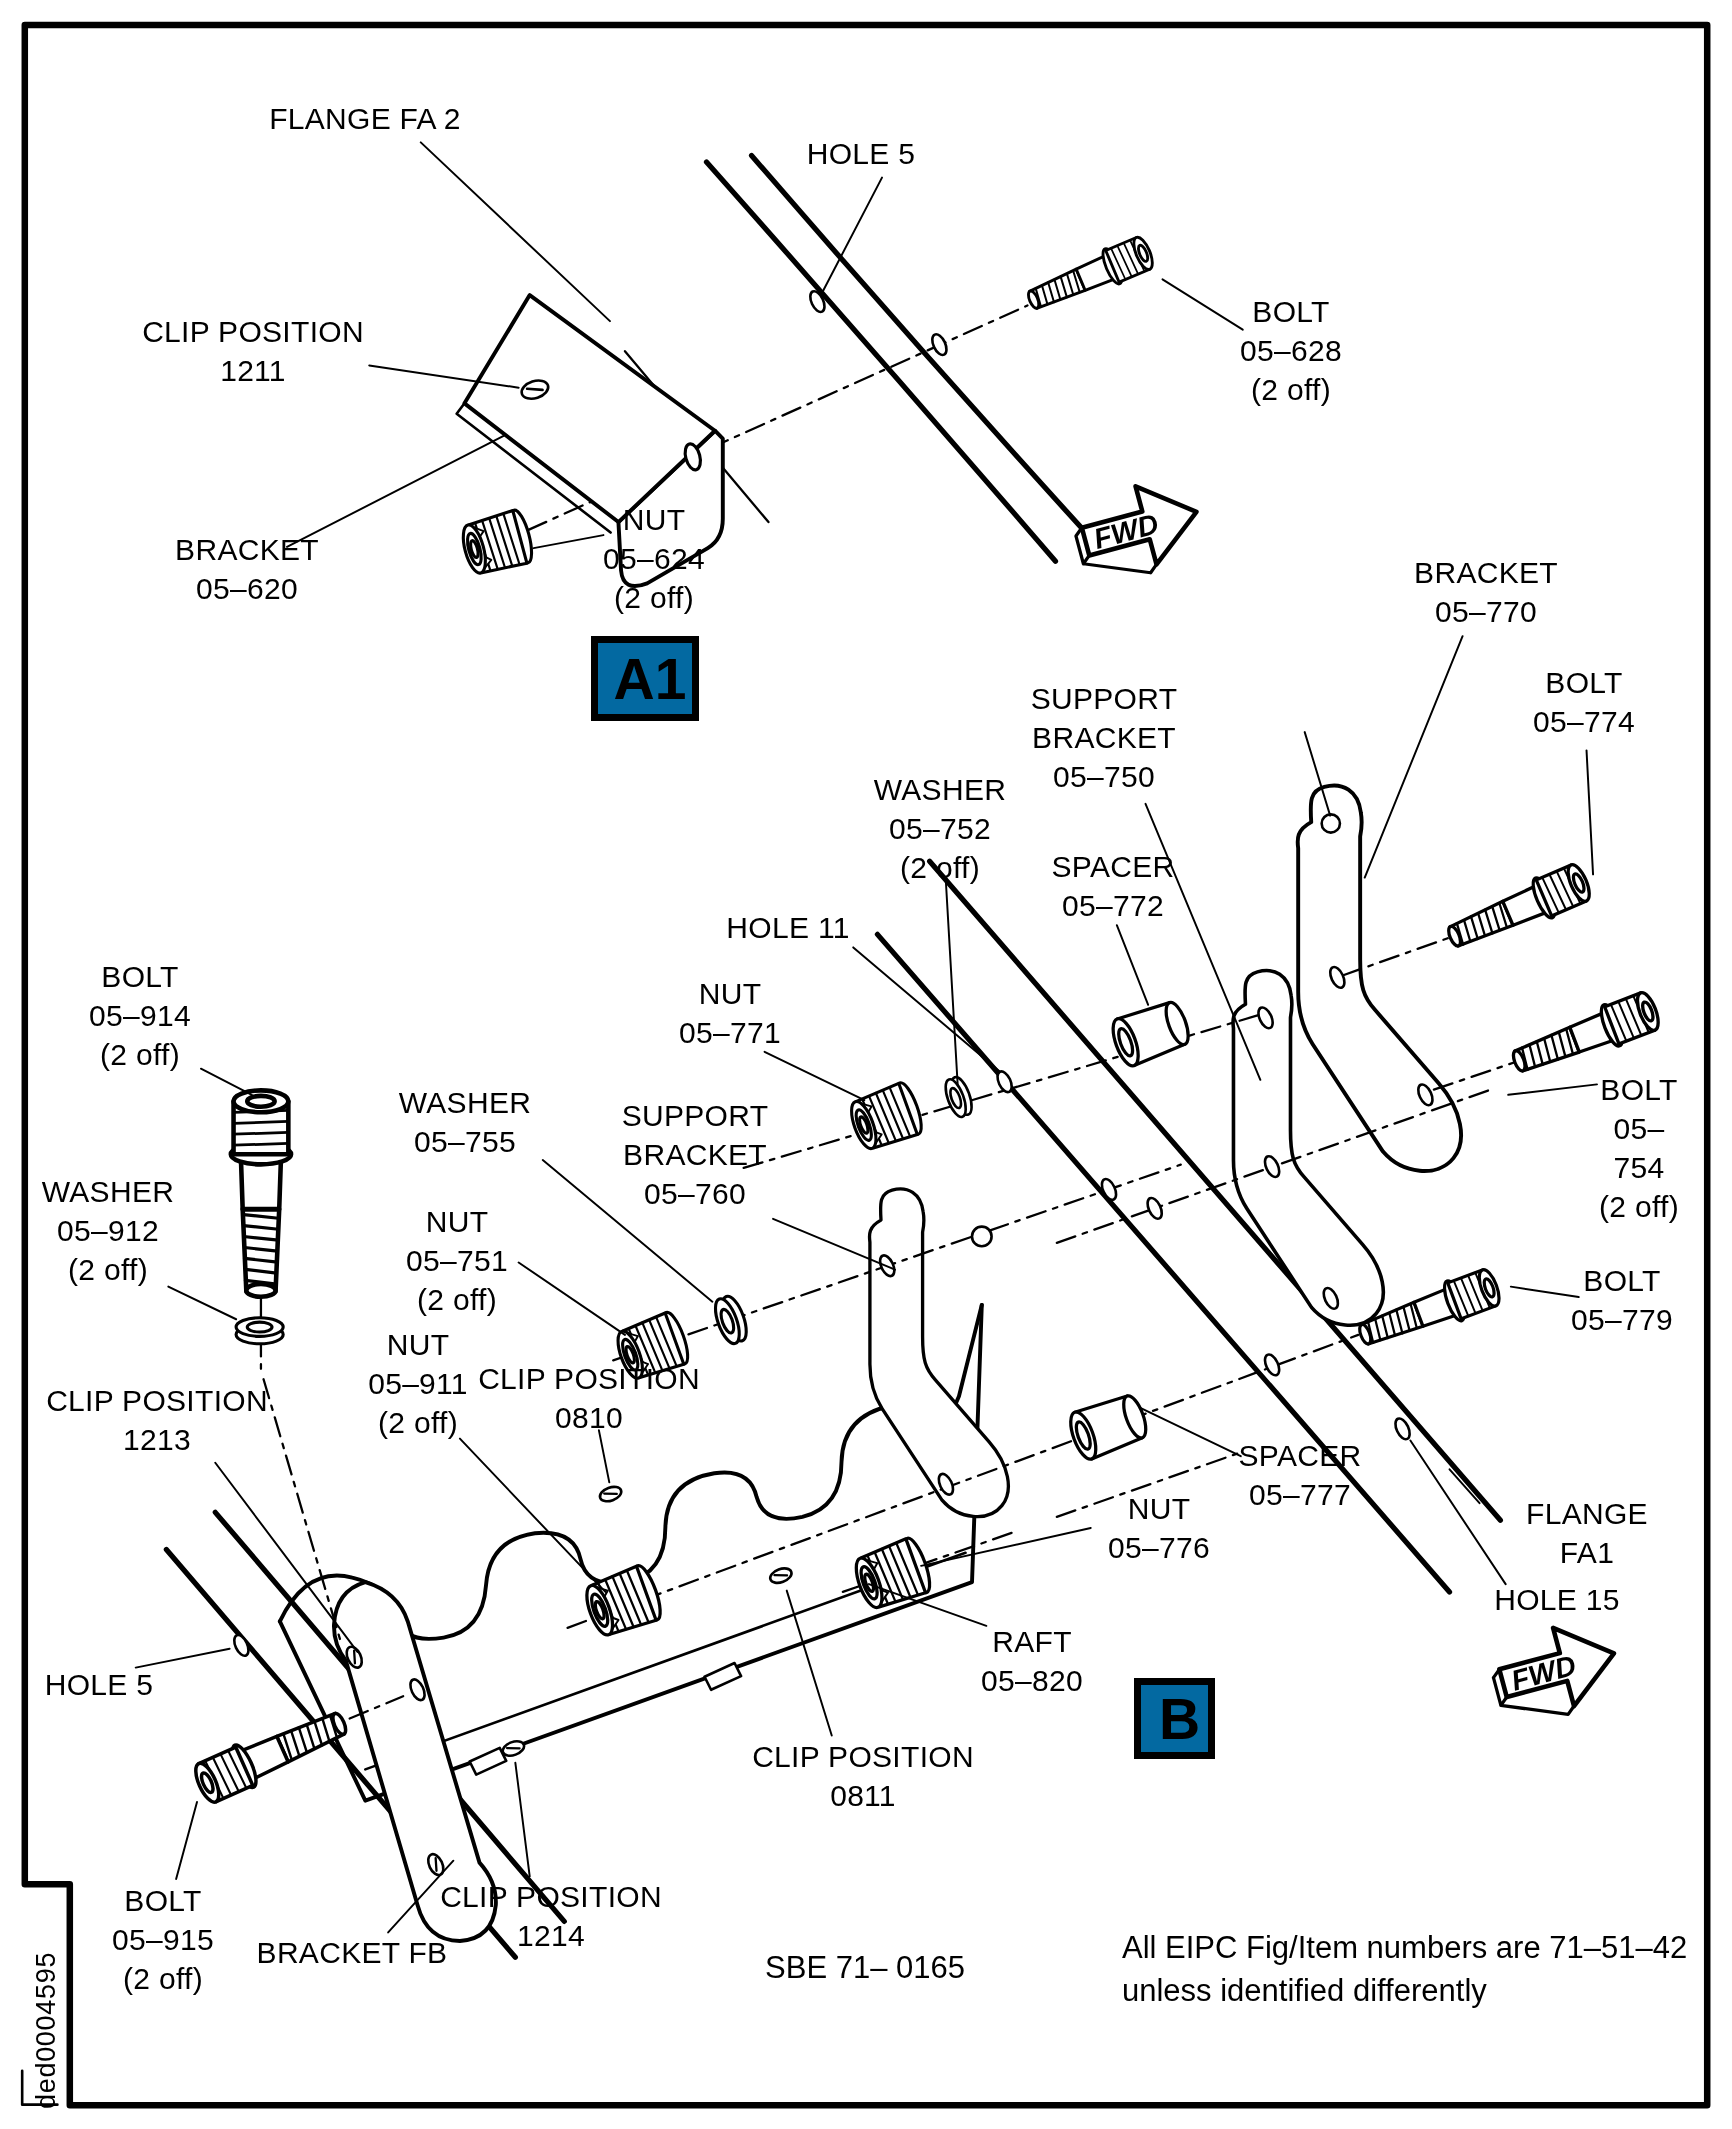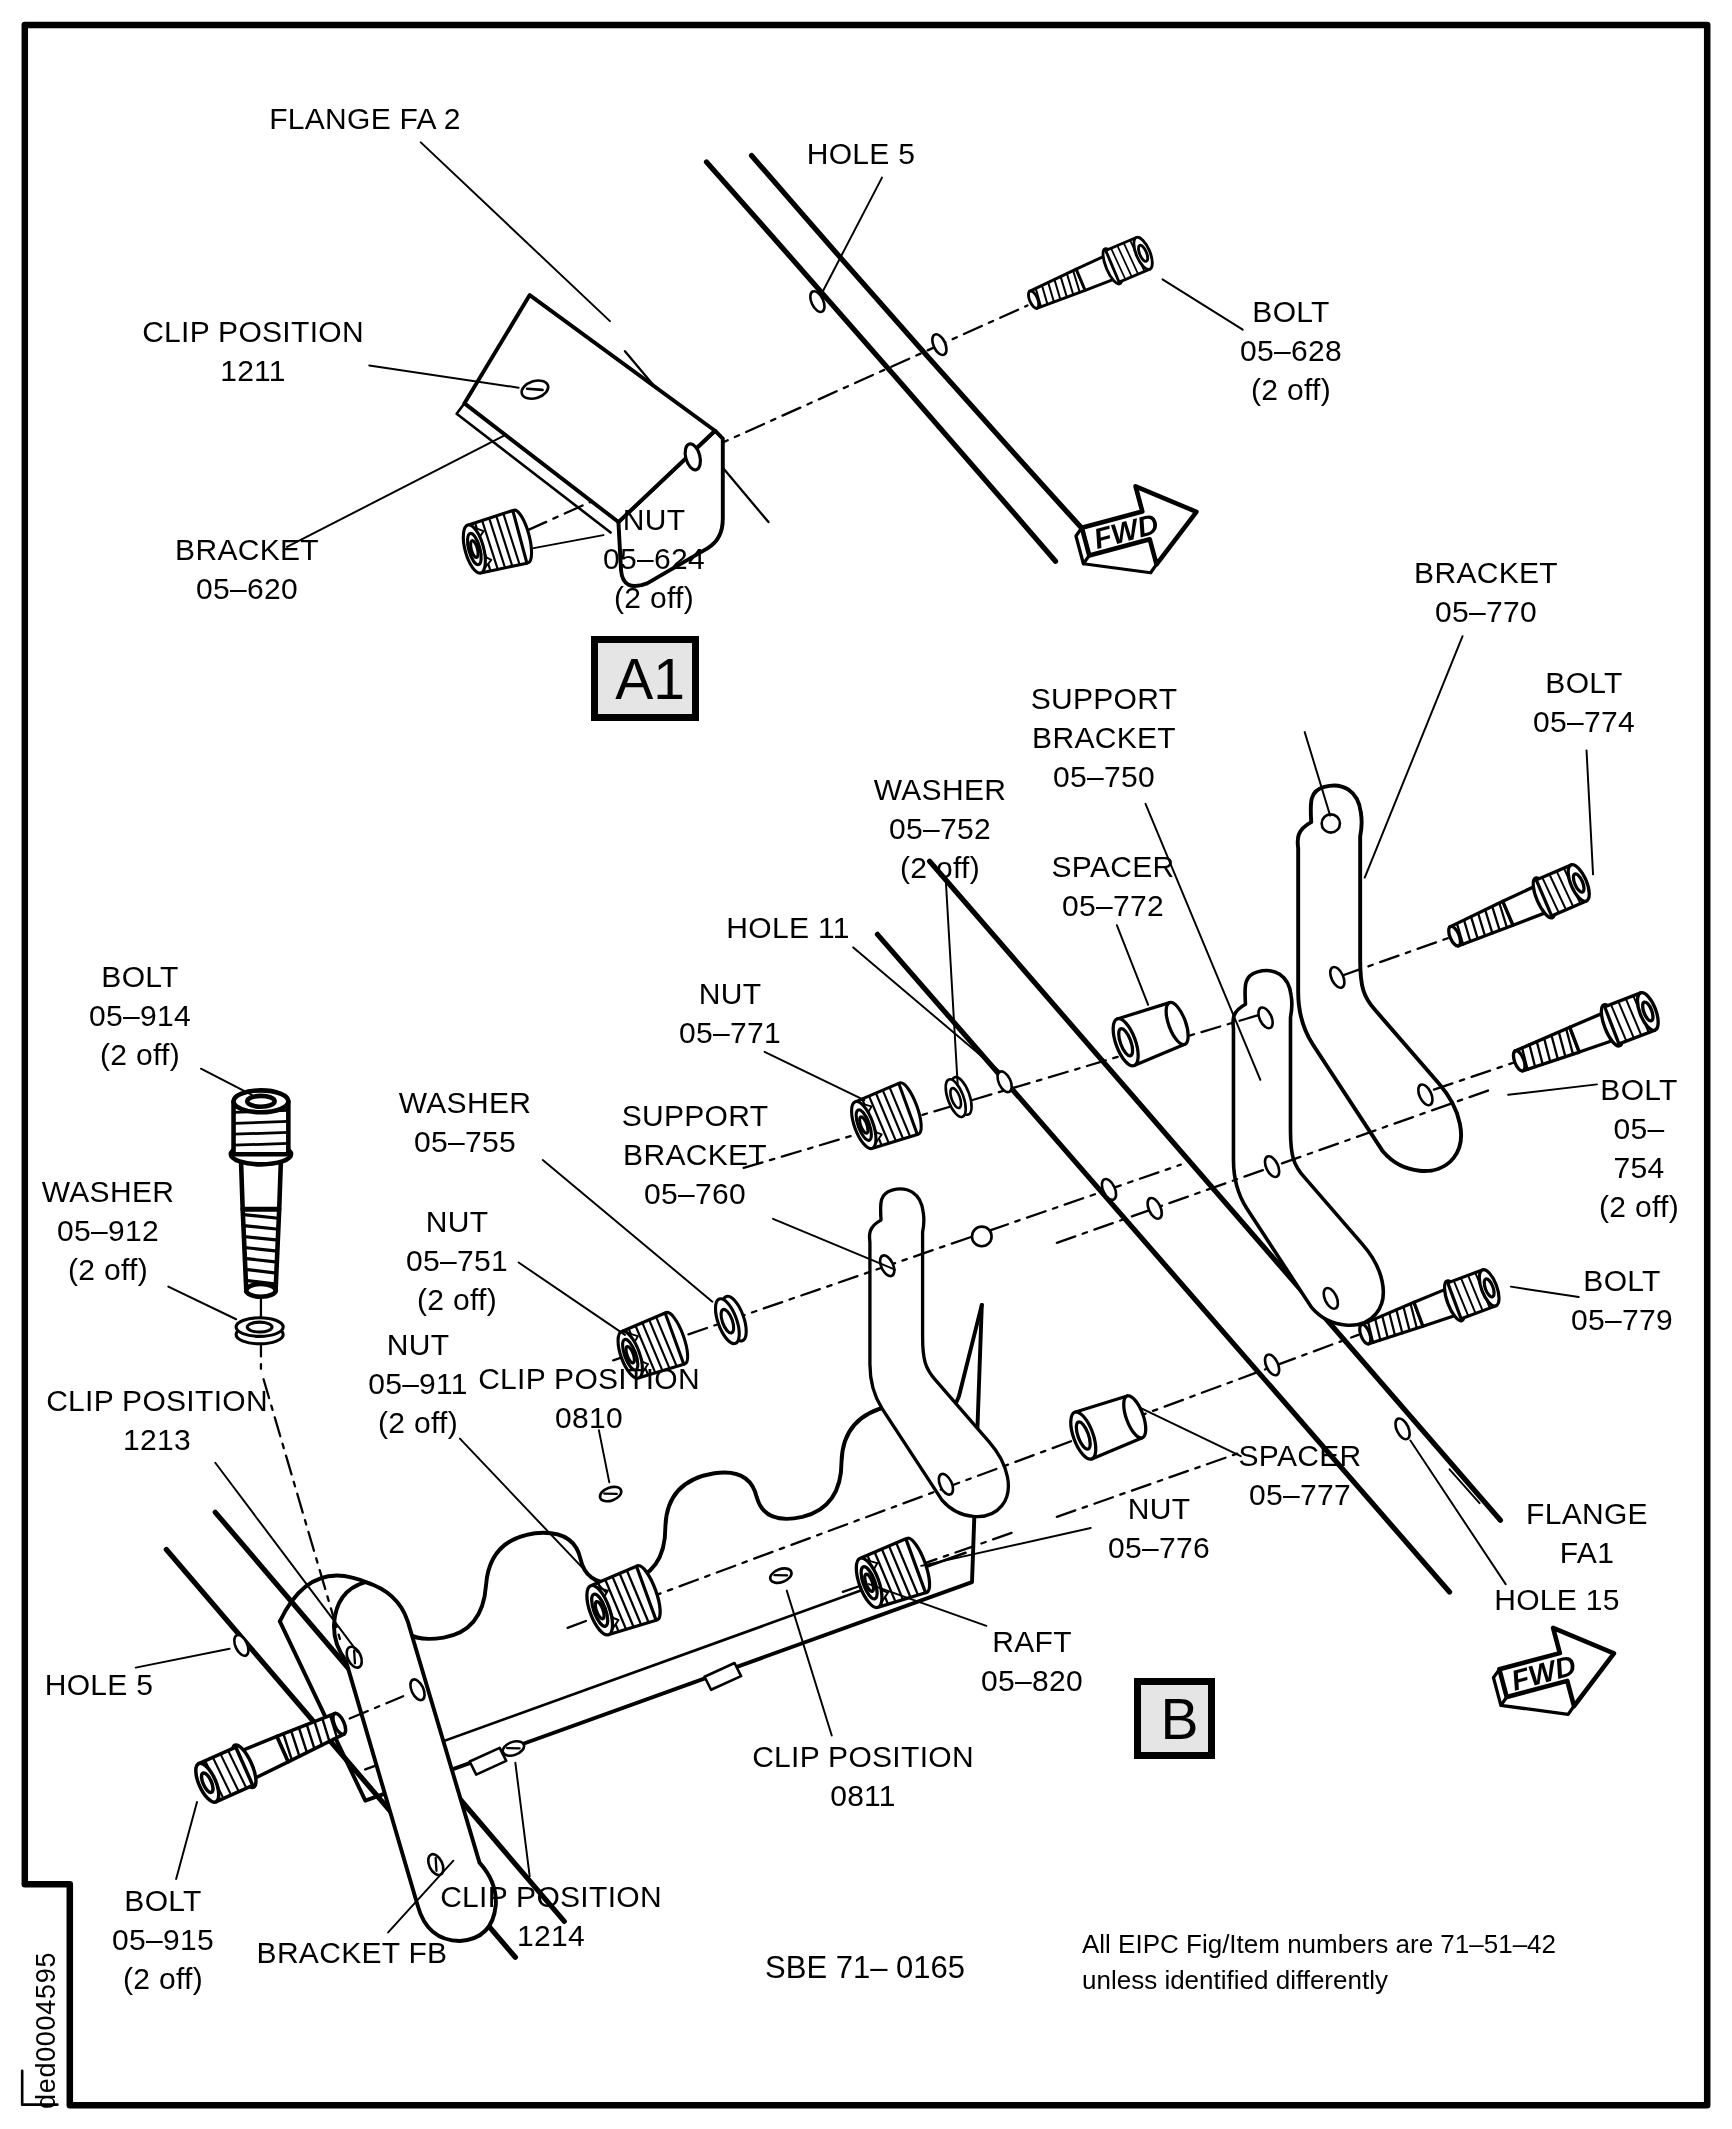--- a/index.html
+++ b/index.html
@@ -1,27 +1,27 @@
 <!DOCTYPE html>
 <html style="font-size:10.4px"><head>
 <meta charset="utf-8">
 <style>
   html,body{margin:0;padding:0;background:#fff;}
   #page{position:relative;width:1732px;height:2129px;background:#ffffff;overflow:hidden;
         font-family:"Liberation Sans",sans-serif;color:#000;}
   #art{position:absolute;left:0;top:0;}
   .lbl{position:absolute;font-size:30px;line-height:1.30;text-align:center;
        transform:translateX(-50%);white-space:pre-line;letter-spacing:0.3px;}
-  .marker{position:absolute;border:7.2px solid #000;background:#e5e5e5;box-sizing:border-box;
+  .marker{position:absolute;border:7.2px solid #000;background:#0369a1;box-sizing:border-box;
           display:flex;align-items:center;justify-content:center;
-          font-weight:normal;font-size:57px;padding-left:10px;}
+          font-weight:bold;font-size:57px;padding-left:10px;}
   .sidecode{position:absolute;left:31px;top:2109px;transform:rotate(-90deg);
             transform-origin:left top;font-size:27px;letter-spacing:0.7px;}
   .footer{position:absolute;font-size:31px;transform:translateX(-50%);}
-  .note{position:absolute;font-size:26px;line-height:1.40;}
+  .note{position:absolute;font-size:31px;line-height:1.40;margin-left:40px;}
 </style>
 </head>
 <body>
 
 <div id="page">
 
 <svg id="art" width="1732" height="2129" viewBox="0 0 2655 3263" fill="none" stroke-linecap="round" stroke-linejoin="round">
 
   <defs>
     <g id="holeSym">

